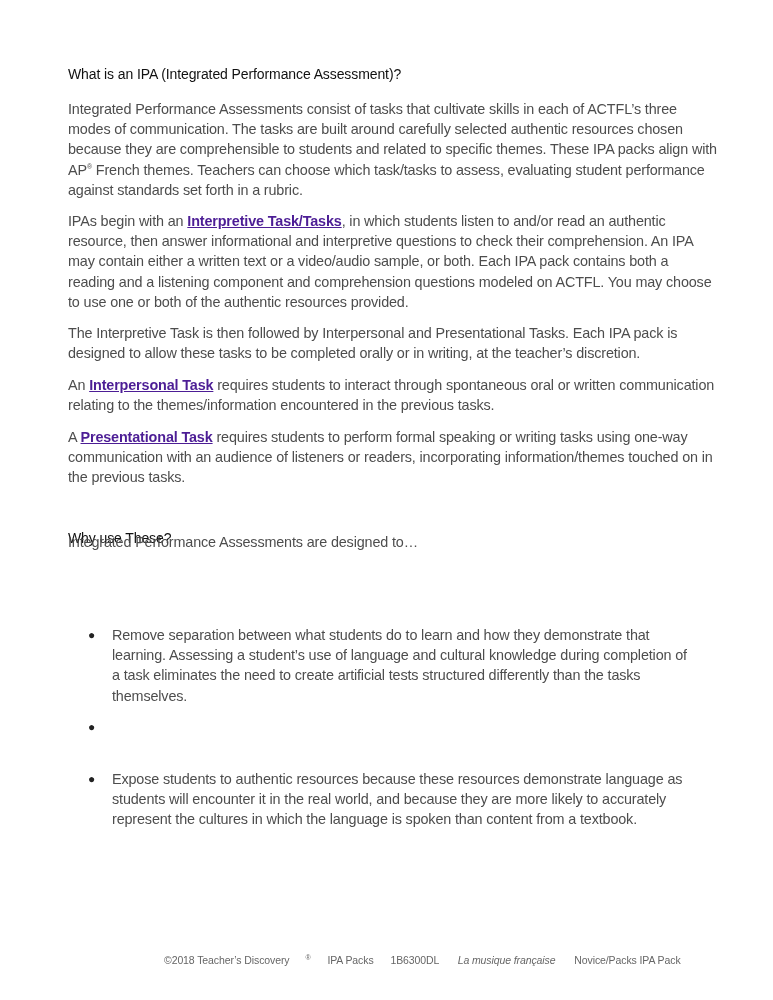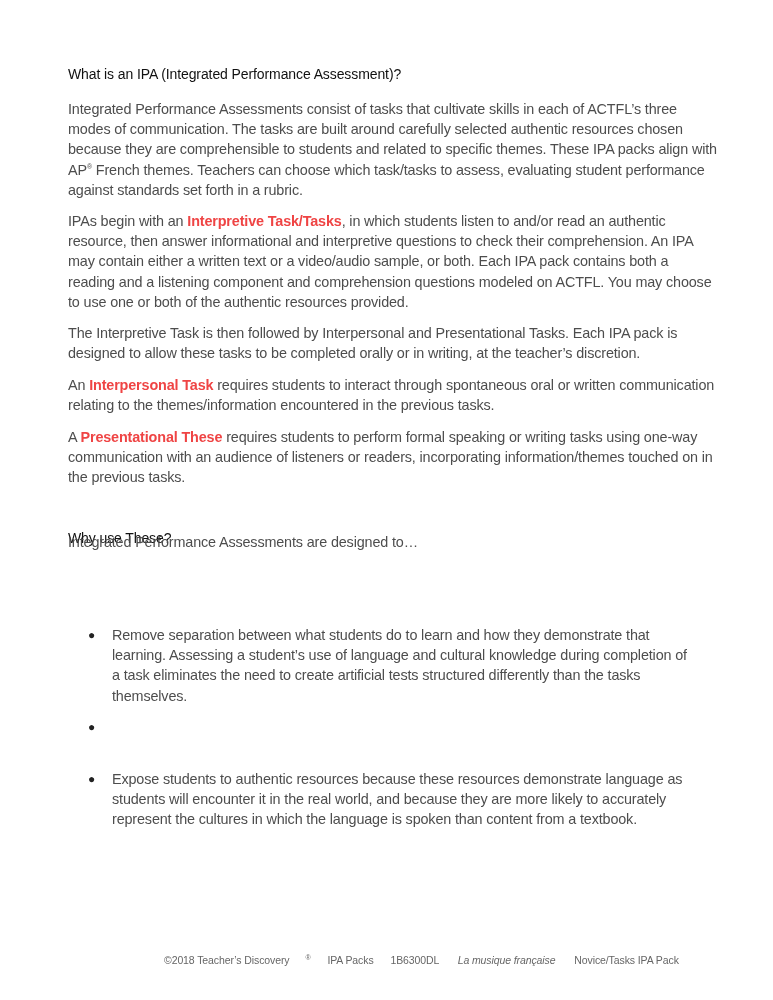--- a/index.html
+++ b/index.html
@@ -11,21 +11,21 @@
   .page { position: absolute; left: 68px; top: 0; width: 650px; }
   h2 {
     font-family: "Liberation Sans", sans-serif;
     font-weight: normal; color: #111; font-size: 14px;
     margin: 0; letter-spacing: -0.1px;
   }
   p {
     margin: 0; font-size: 14.4px; line-height: 20.2px; color: #4d4d4d;
     letter-spacing: -0.15px;
   }
-  b { font-weight: bold; color: #ef4444; font-weight: 600; }
+  b { font-weight: bold; color: #4c1d95; font-weight: 600; text-decoration: underline; }
   .h1 { position: absolute; top: 66px; }
   .p1 { position: absolute; top: 99px; }
   .p2 { position: absolute; top: 211px; }
   .p3 { position: absolute; top: 323px; }
   .p4 { position: absolute; top: 375px; }
   .p5 { position: absolute; top: 427px; }
   .h2b { position: absolute; top: 530px; }
   .p6 { position: absolute; top: 532px; }
   ul { list-style: none; margin: 0; padding: 0; position: absolute; left: 20px; width: 610px; }
   ul li { position: relative; padding-left: 24px; font-size: 14.4px; line-height: 20.2px; color: #4d4d4d; letter-spacing: -0.15px; }
@@ -49,30 +49,30 @@
   <h2 class="h1">What is an IPA (Integrated Performance Assessment)?</h2>
 
   <p class="p1"><span>Integrated Performance Assessments consist of tasks that cultivate skills in each of ACTFL’s three modes of communication. The tasks are built around carefully selected authentic resources chosen because they are comprehensible to students and related to specific themes. These IPA packs align with AP</span><sup>®</sup><span> French themes. Teachers can choose which task/tasks to assess, evaluating student performance against standards set forth in a rubric.</span></p>
 
   <p class="p2"><span>IPAs begin with an </span><b>Interpretive Task/Tasks</b><span>, in which students listen to and/or read an authentic resource, then answer informational and interpretive questions to check their comprehension. An IPA may contain either a written text or a video/audio sample, or both. Each IPA pack contains both a reading and a listening component and comprehension questions modeled on ACTFL. You may choose to use one or both of the authentic resources provided.</span></p>
 
   <p class="p3">The Interpretive Task is then followed by Interpersonal and Presentational Tasks. Each IPA pack is designed to allow these tasks to be completed orally or in writing, at the teacher’s discretion.</p>
 
   <p class="p4"><span>An </span><b>Interpersonal Task</b><span> requires students to interact through spontaneous oral or written communication relating to the themes/information encountered in the previous tasks.</span></p>
 
-  <p class="p5"><span>A </span><b>Presentational These</b><span> requires students to perform formal speaking or writing tasks using one-way communication with an audience of listeners or readers, incorporating information/themes touched on in the previous tasks.</span></p>
+  <p class="p5"><span>A </span><b>Presentational Task</b><span> requires students to perform formal speaking or writing tasks using one-way communication with an audience of listeners or readers, incorporating information/themes touched on in the previous tasks.</span></p>
 
   <h2 class="h2b">Why use These?</h2>
 
   <p class="p6">Integrated Performance Assessments are designed to…</p>
 
   <ul>
     <li class="li1"><span class="bullet">●</span><span>Remove separation between what students do to learn and how they demonstrate that learning. Assessing a student’s use of language and cultural knowledge during completion of a task eliminates the need to create artificial tests structured differently than the tasks themselves.</span></li>
     <li class="li2"><span class="bullet">●</span></li>
     <li class="li3"><span class="bullet">●</span><span>Expose students to authentic resources because these resources demonstrate language as students will encounter it in the real world, and because they are more likely to accurately represent the cultures in which the language is spoken than content from a textbook.</span></li>
   </ul>
 </div>
 
 <div class="footer">
   <span><span style="margin:16px">©2018 Teacher’s Discovery</span><sup>®</sup></span>
   <span>IPA Packs</span>
-  <span><span style="margin:0">1B6300DL </span><i style="margin:16px">La musique française</i><span style="margin:0"> Novice/Tasks IPA Pack</span></span>
+  <span><span style="margin:0">1B6300DL </span><i style="margin:16px">La musique française</i><span style="margin:0"> Novice/Packs IPA Pack</span></span>
 </div>
 
 </body></html>

